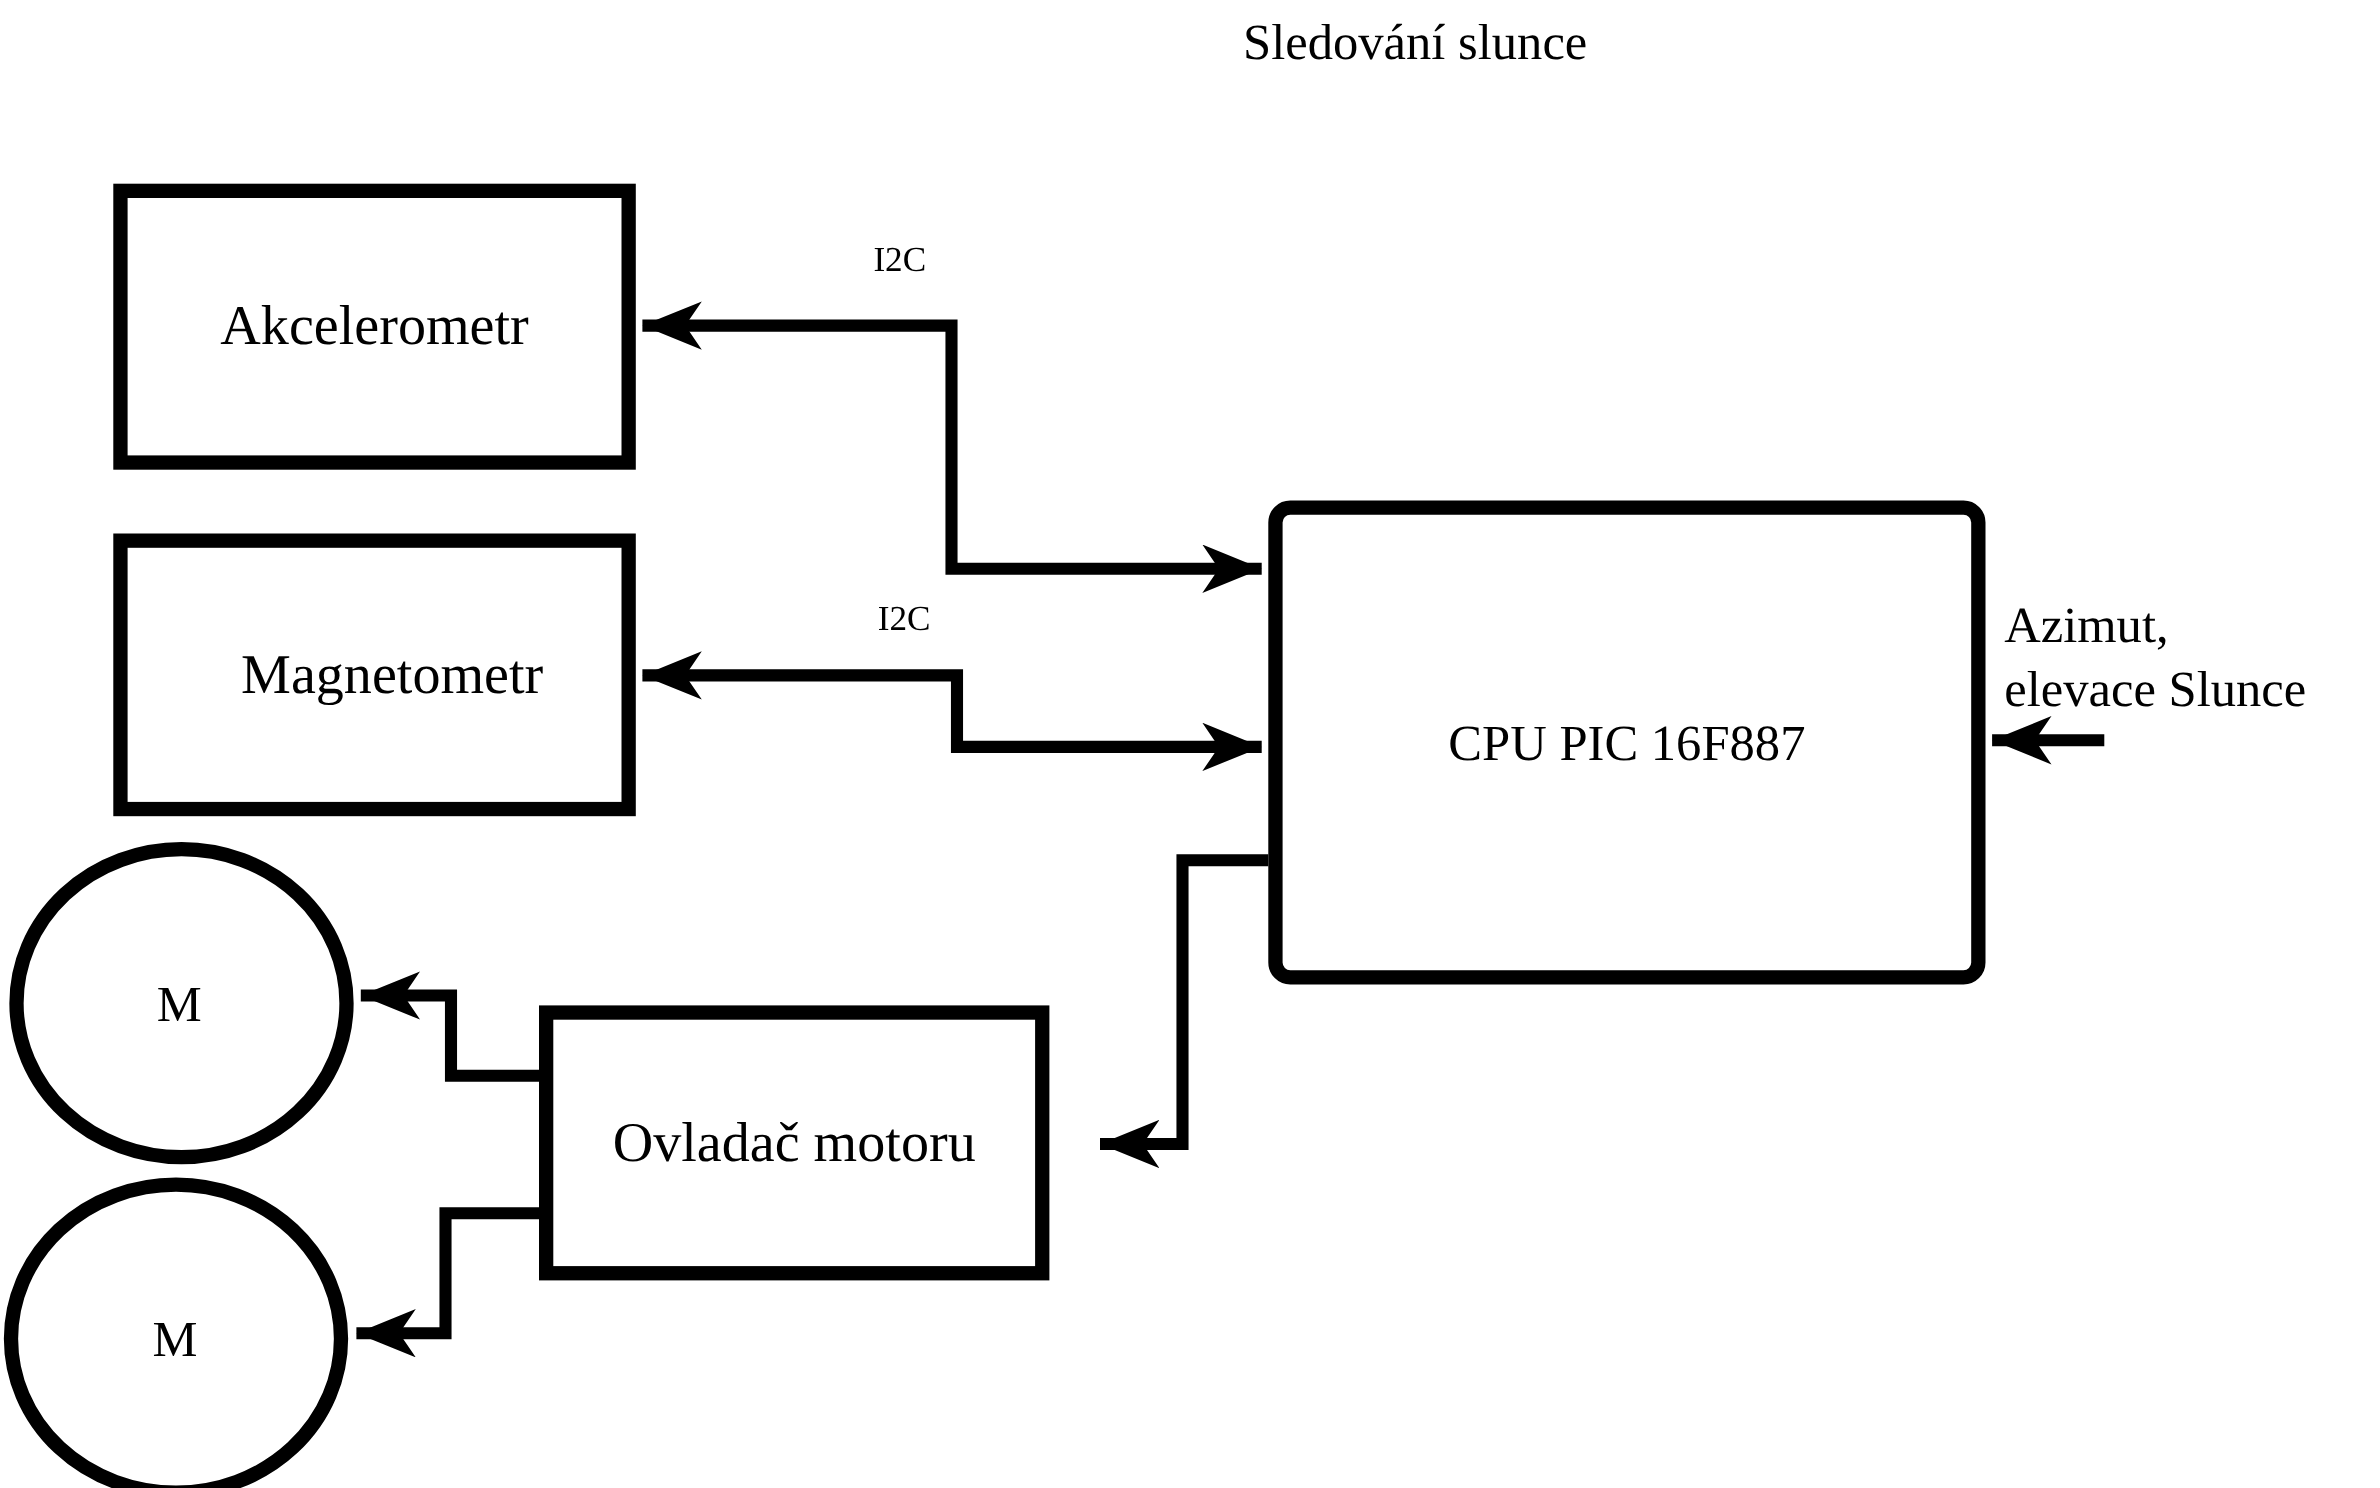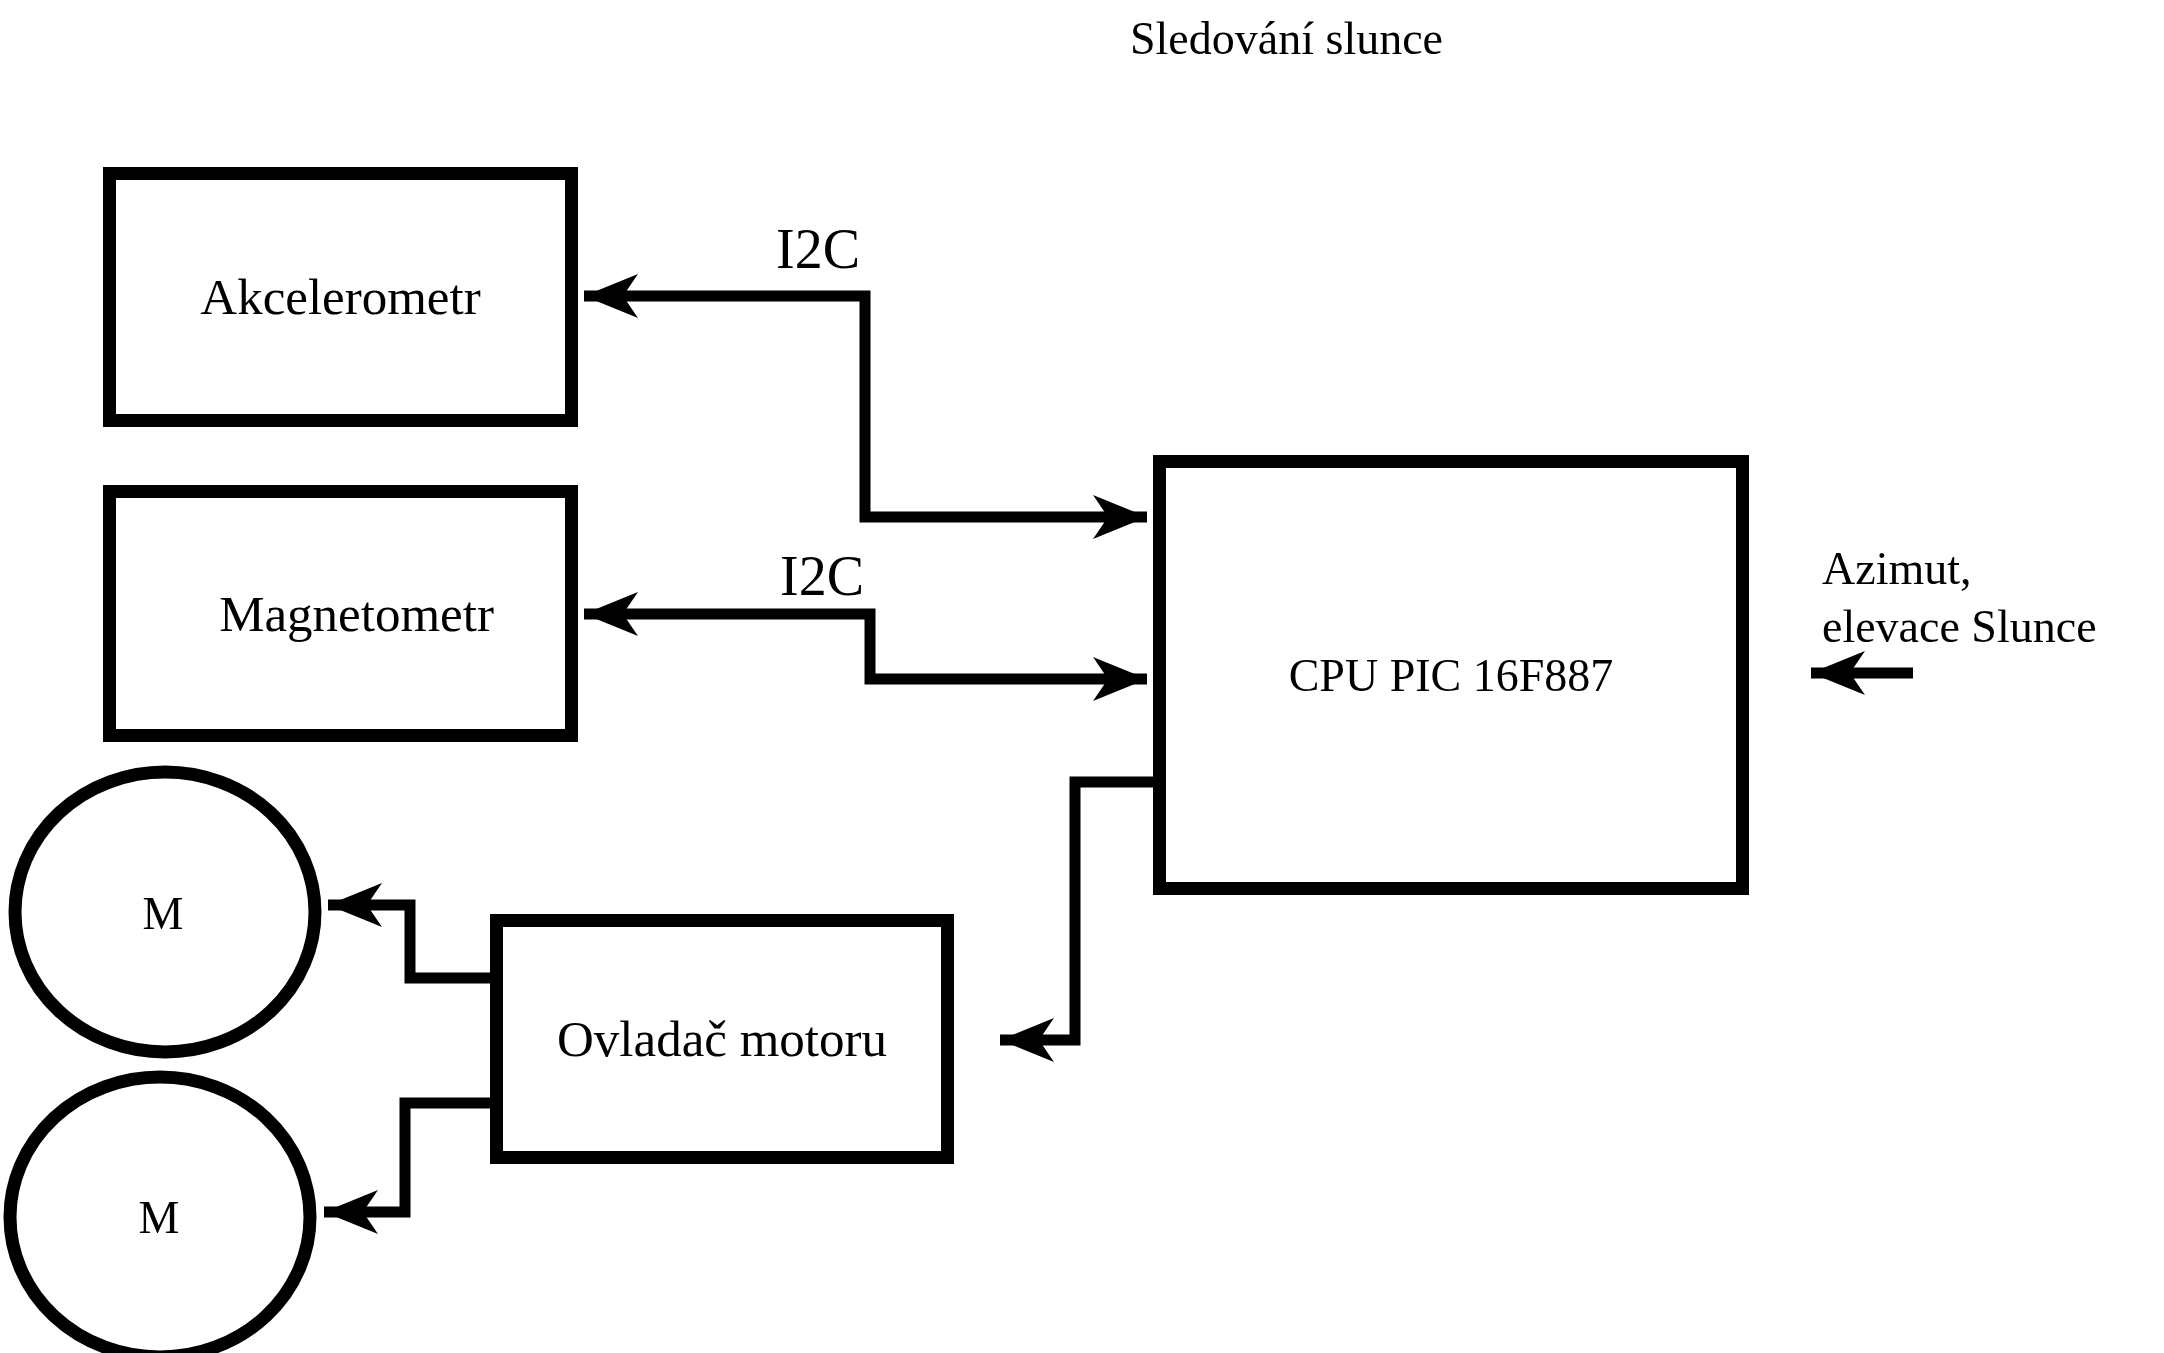--- a/index.html
+++ b/index.html
@@ -17,38 +17,38 @@
     position:absolute;
     border:13px solid #000;
     background:#ffffff;
     display:flex;align-items:center;justify-content:center;
     font-size:51px;
     white-space:nowrap;
     box-sizing:border-box;
   }
   #block-akcelerometr{left:103px;top:155px;width:475px;height:260px;}
   #block-magnetometr{left:103px;top:473px;width:475px;height:257px;padding-left:32px;}
-  #block-cpu{left:1153px;top:443px;width:596px;height:440px;font-size:46px;}
+  #block-cpu{left:1153px;top:443px;width:652px;height:440px;font-size:46px;border-radius:20px;}
   #block-ovladac{left:490px;top:902px;width:464px;height:250px;}
   .motor-label{
     position:absolute;
     font-size:46px;
     transform:translate(-50%,-50%);
   }
   #motor1-label{left:163px;top:901px;}
   #motor2-label{left:159px;top:1205px;}
   .diagram-title{
     position:absolute;
     left:1089px;top:0px;width:395px;
     text-align:center;
     font-size:46px;
   }
   .wire-label{
     position:absolute;
-    font-size:56px;
+    font-size:32px;
     transform:translate(-50%,0);
   }
   #i2c-label-1{left:818px;top:205px;}
   #i2c-label-2{left:822px;top:532px;}
   .annotation{
     position:absolute;
     left:1822px;top:528px;
     font-size:46px;
     line-height:1.26;
     white-space:nowrap;

